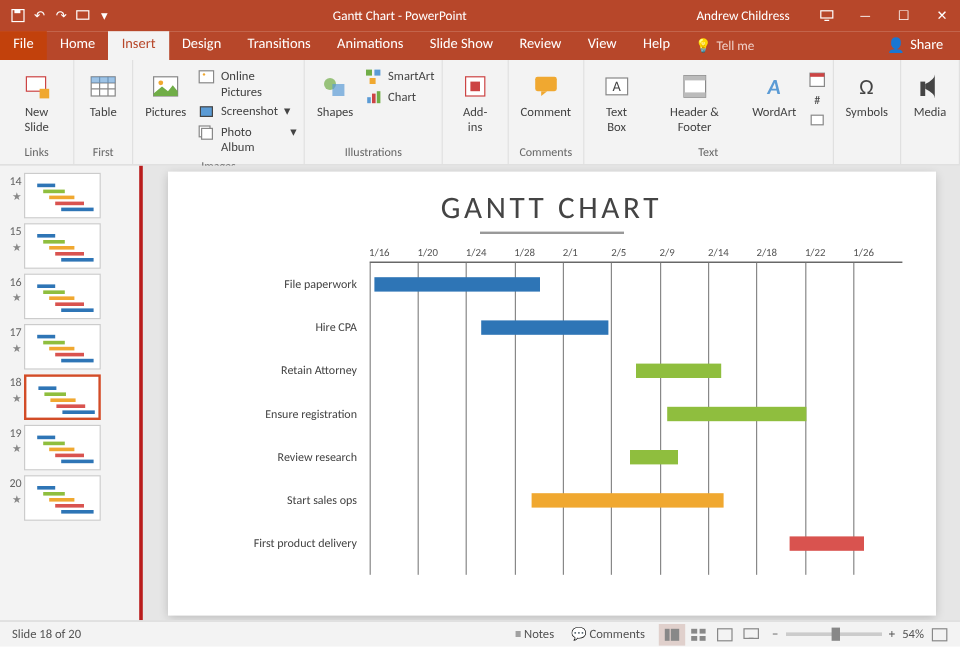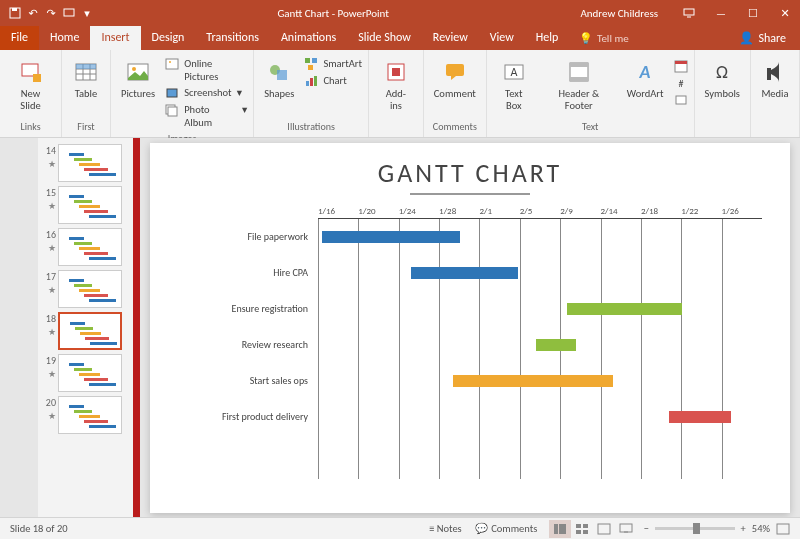--- a/index.html
+++ b/index.html
@@ -22,21 +22,21 @@
 .rgroup-items{flex:1;display:flex;align-items:flex-start;gap:2px;padding-top:4px;}
 .rgroup-label{text-align:center;color:#666;font-size:10px;padding:2px 0;}
 .rbtn-big{display:flex;flex-direction:column;align-items:center;gap:2px;padding:2px 6px;cursor:pointer;}
 .rbtn-big .ico{width:28px;height:28px;display:flex;align-items:center;justify-content:center;}
 .rbtn-big .lbl{font-size:10.5px;text-align:center;line-height:1.1;}
 .rbtn-sm{display:flex;align-items:flex-start;gap:5px;padding:1px 2px;cursor:pointer;font-size:10.5px;}
 .rbtn-sm .ico{width:14px;height:14px;}
 .col{display:flex;flex-direction:column;gap:1px;}
 svg{display:block;}
 .workspace{flex:1;display:flex;background:#e6e6e6;overflow:hidden;}
-.thumbs{width:119px;background:#f3f3f3;border-right:7px solid #b91c1c;overflow-y:auto;padding:4px 0;margin-left:38px;}
+.thumbs{width:119px;background:#f3f3f3;border-right:3px solid #b91c1c;overflow-y:auto;padding:4px 0;}
 .thumb-row{display:flex;align-items:flex-start;gap:2px;padding:2px 4px;}
 .thumb-num{width:14px;font-size:10px;color:#666;text-align:right;}
 .thumb-star{font-size:9px;color:#888;}
 .thumb-img{width:64px;height:38px;background:#fff;border:1px solid #ccc;position:relative;overflow:hidden;}
 .thumb-img.active{border:2px solid #d24c27;}
 .slide-area{flex:1;display:flex;align-items:center;justify-content:center;padding:10px;}
 .slide{width:640px;height:370px;background:#fff;box-shadow:0 2px 8px rgba(0,0,0,0.2);padding:14px 28px;display:flex;flex-direction:column;}
 .slide-title{font-size:26px;font-weight:300;text-align:center;color:#444;letter-spacing:3px;}
 .slide-title-line{width:120px;height:2px;background:#999;margin:4px auto 10px;}
 .gantt{flex:1;position:relative;}
@@ -446,20 +446,26 @@
                   <div class="gantt-bar" style="left: 1%; width: 31%; background: rgb(46, 117, 182);"></div>
                 </div>
               </div>
               <div class="gantt-row">
                 <div class="gantt-label">Hire CPA</div>
                 <div class="gantt-bar-area">
                   <div class="gantt-bar" style="left: 21%; width: 24%; background: rgb(46, 117, 182);"></div>
                 </div>
               </div>
               <div class="gantt-row">
+                <div class="gantt-label">Retain Attorney</div>
+                <div class="gantt-bar-area">
+                  <div class="gantt-bar" style="left: 50%; width: 16%; background: rgb(143, 190, 62);"></div>
+                </div>
+              </div>
+              <div class="gantt-row">
                 <div class="gantt-label">Ensure registration</div>
                 <div class="gantt-bar-area">
                   <div class="gantt-bar" style="left: 56%; width: 26%; background: rgb(143, 190, 62);"></div>
                 </div>
               </div>
               <div class="gantt-row">
                 <div class="gantt-label">Review research</div>
                 <div class="gantt-bar-area">
                   <div class="gantt-bar" style="left: 49%; width: 9%; background: rgb(143, 190, 62);"></div>
                 </div>

